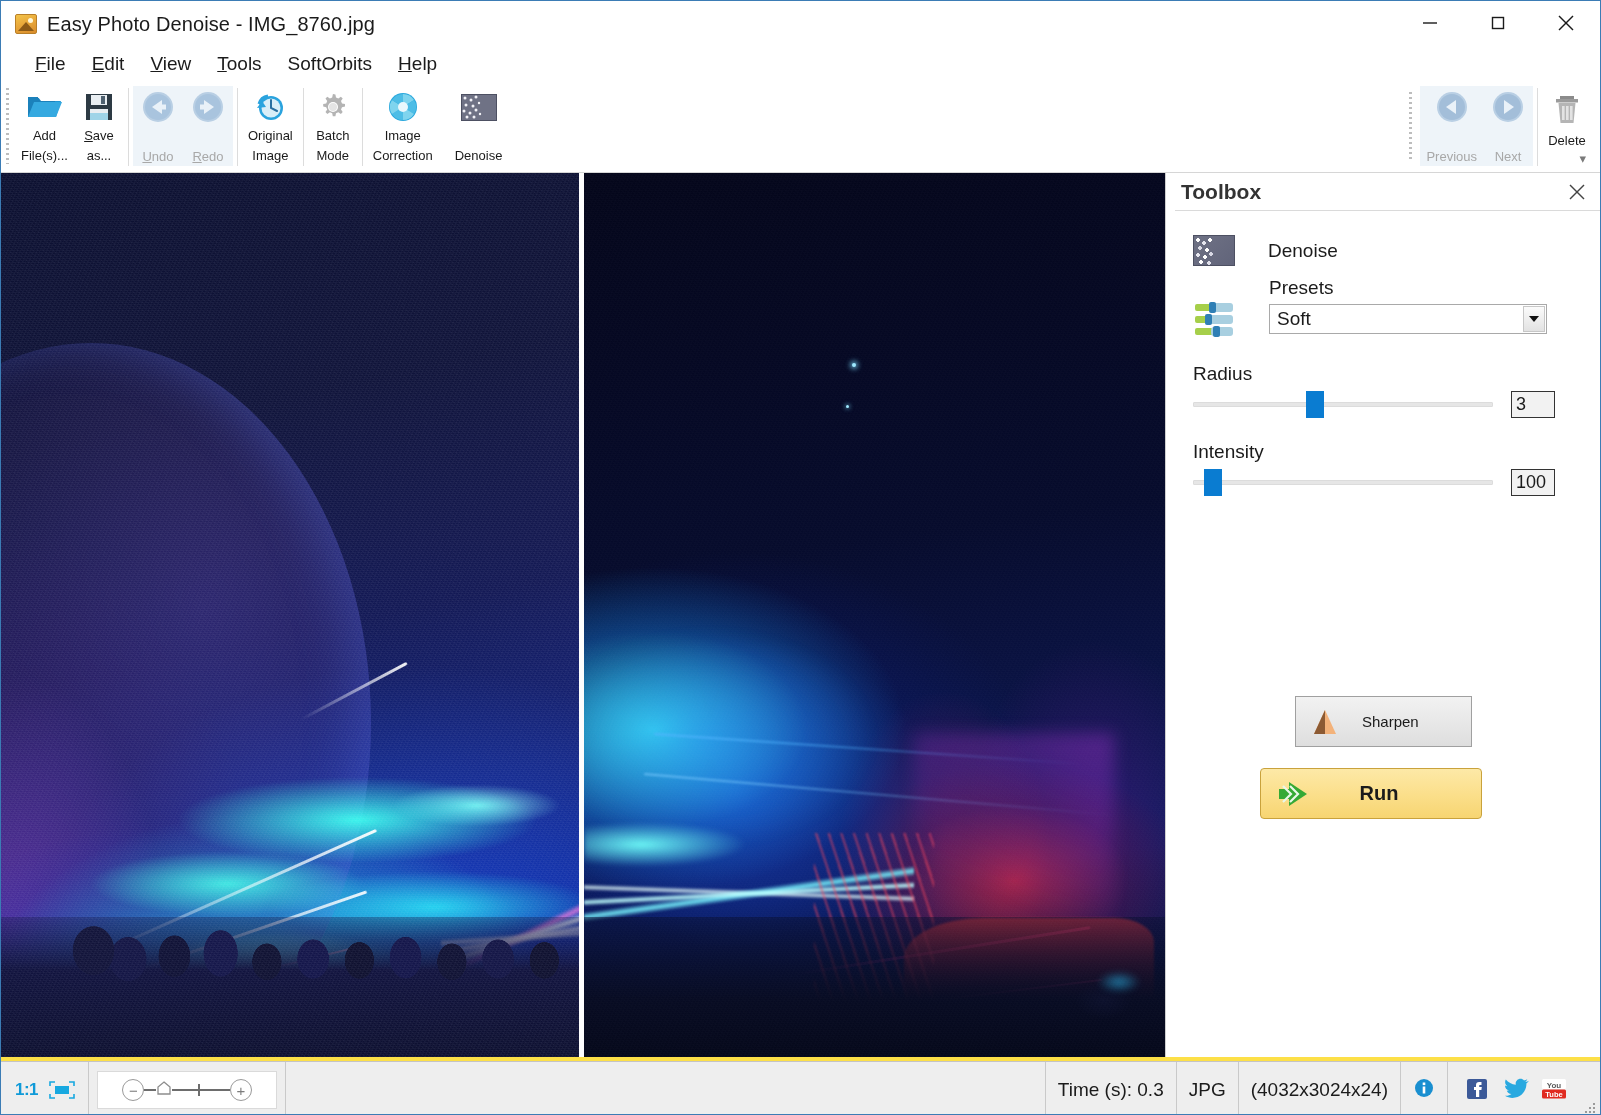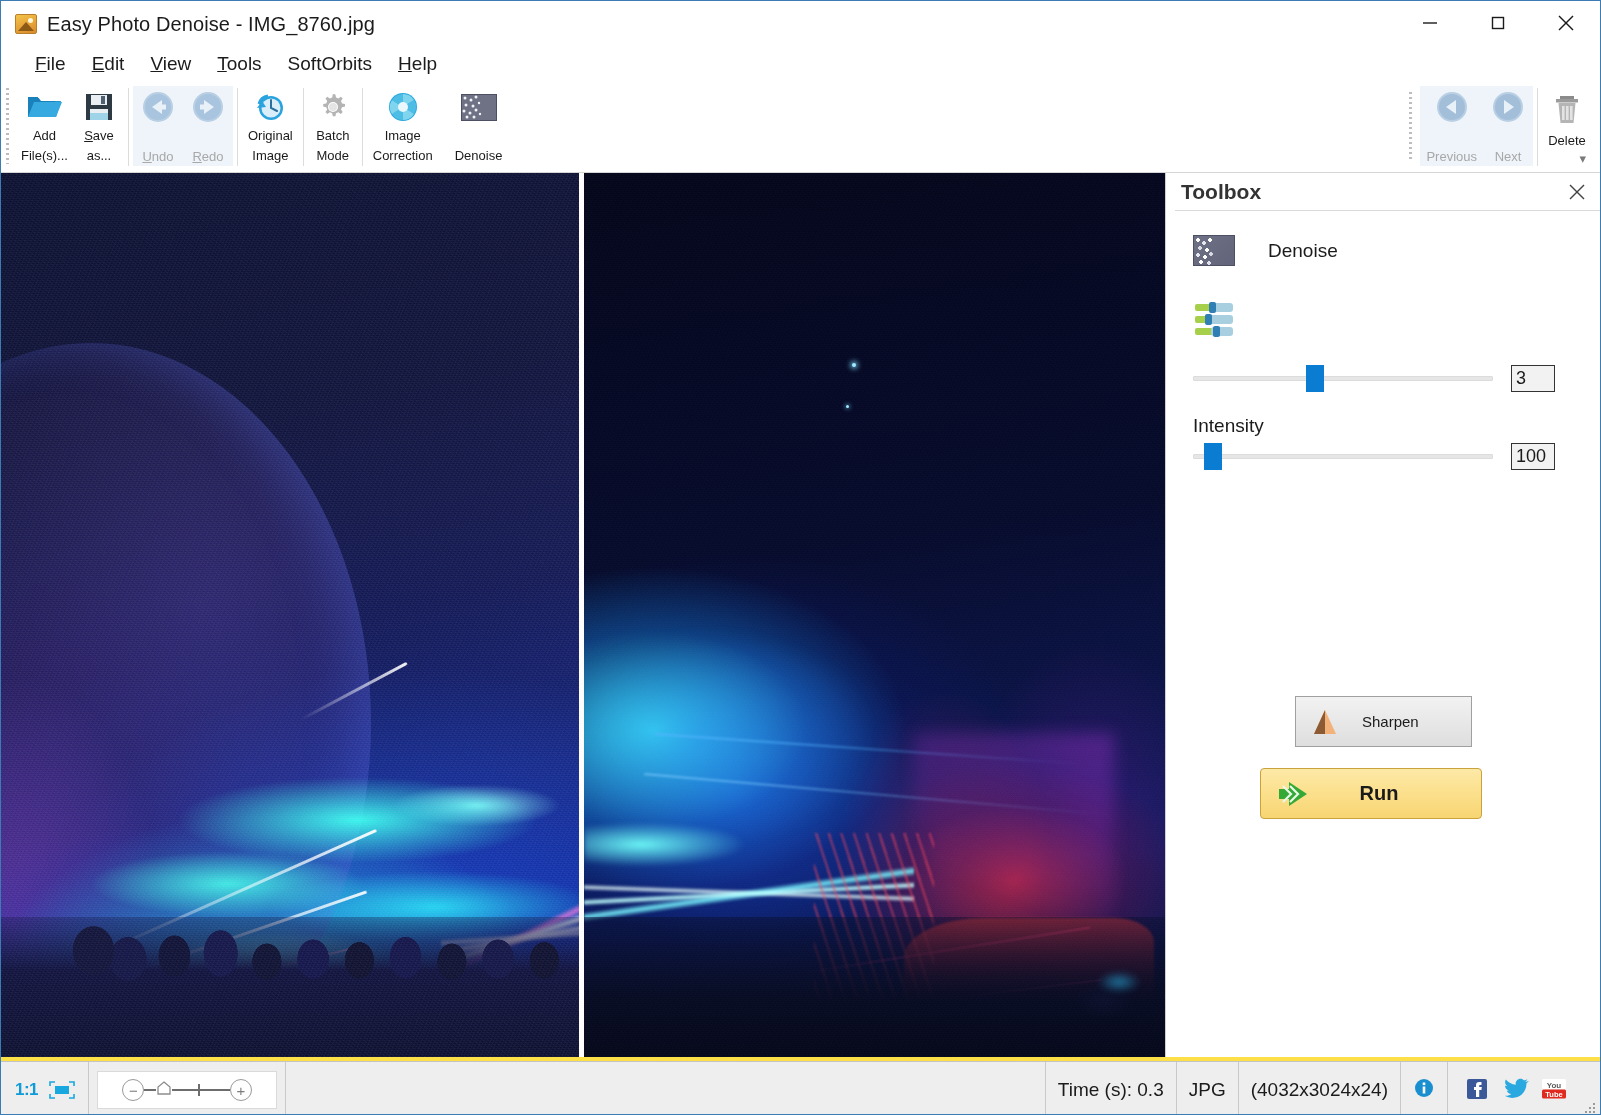--- a/index.html
+++ b/index.html
@@ -714,23 +714,33 @@
             <rect x="16" y="4" width="24" height="9" rx="3" fill="#a8cfe0"></rect>
             <rect x="16" y="3" width="7" height="11" rx="2" fill="#2f7fb5"></rect>
             <rect x="2" y="17" width="12" height="7" rx="2" fill="#a6cf4a"></rect>
             <rect x="12" y="16" width="28" height="9" rx="3" fill="#a8cfe0"></rect>
             <rect x="12" y="15" width="7" height="11" rx="2" fill="#2f7fb5"></rect>
             <rect x="2" y="29" width="18" height="7" rx="2" fill="#a6cf4a"></rect>
             <rect x="18" y="28" width="22" height="9" rx="3" fill="#a8cfe0"></rect>
             <rect x="20" y="27" width="7" height="11" rx="2" fill="#2f7fb5"></rect>
           </svg>
         </div>
+        <div class="presets-right">
+          <div class="presets-label">Presets</div>
+          <div class="combo">
+            <div class="combo-value">Soft</div>
+            <div class="combo-arrow">
+                <i></i>
+              </div>
+          </div>
+        </div>
       </div>
 
       <div class="slider-block">
+        <div class="slider-label">Radius</div>
         <div class="slider-row">
           <div class="slider-track-wrap">
             <div class="slider-track"></div>
             <div class="slider-thumb" id="radius-thumb" style="left: 113px;"></div>
           </div>
           <div class="spin">3</div>
         </div>
       </div>
 
       <div class="slider-block">

